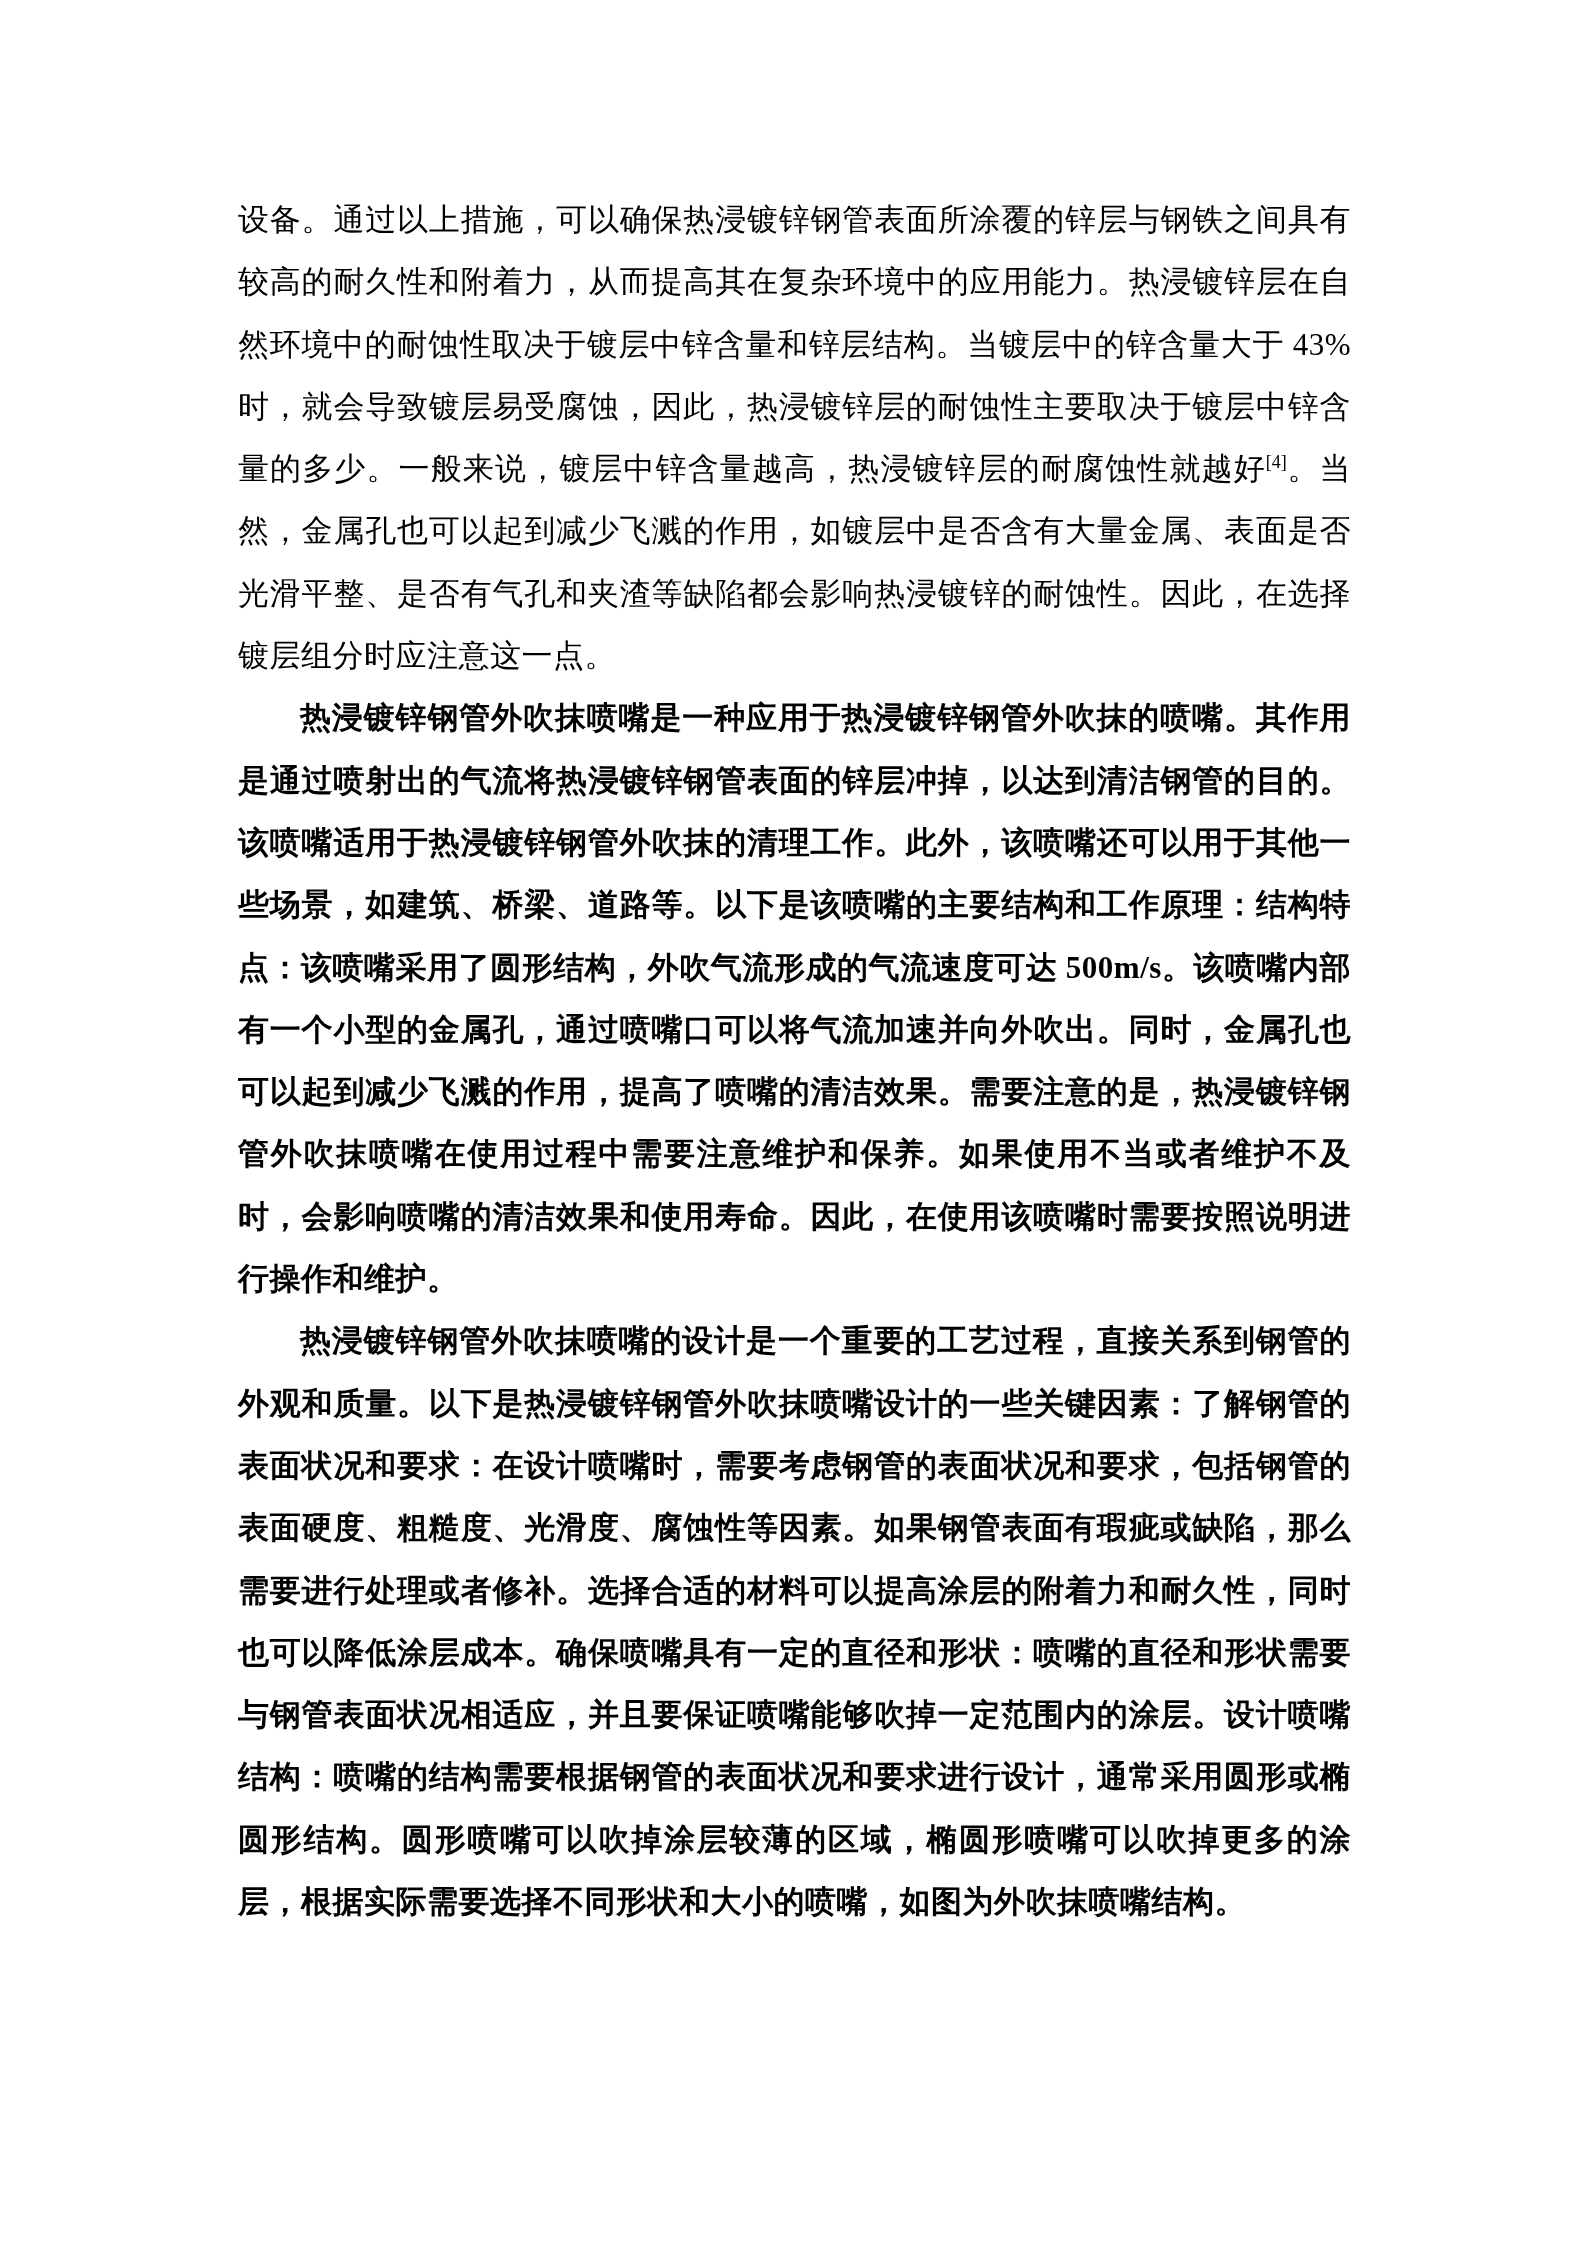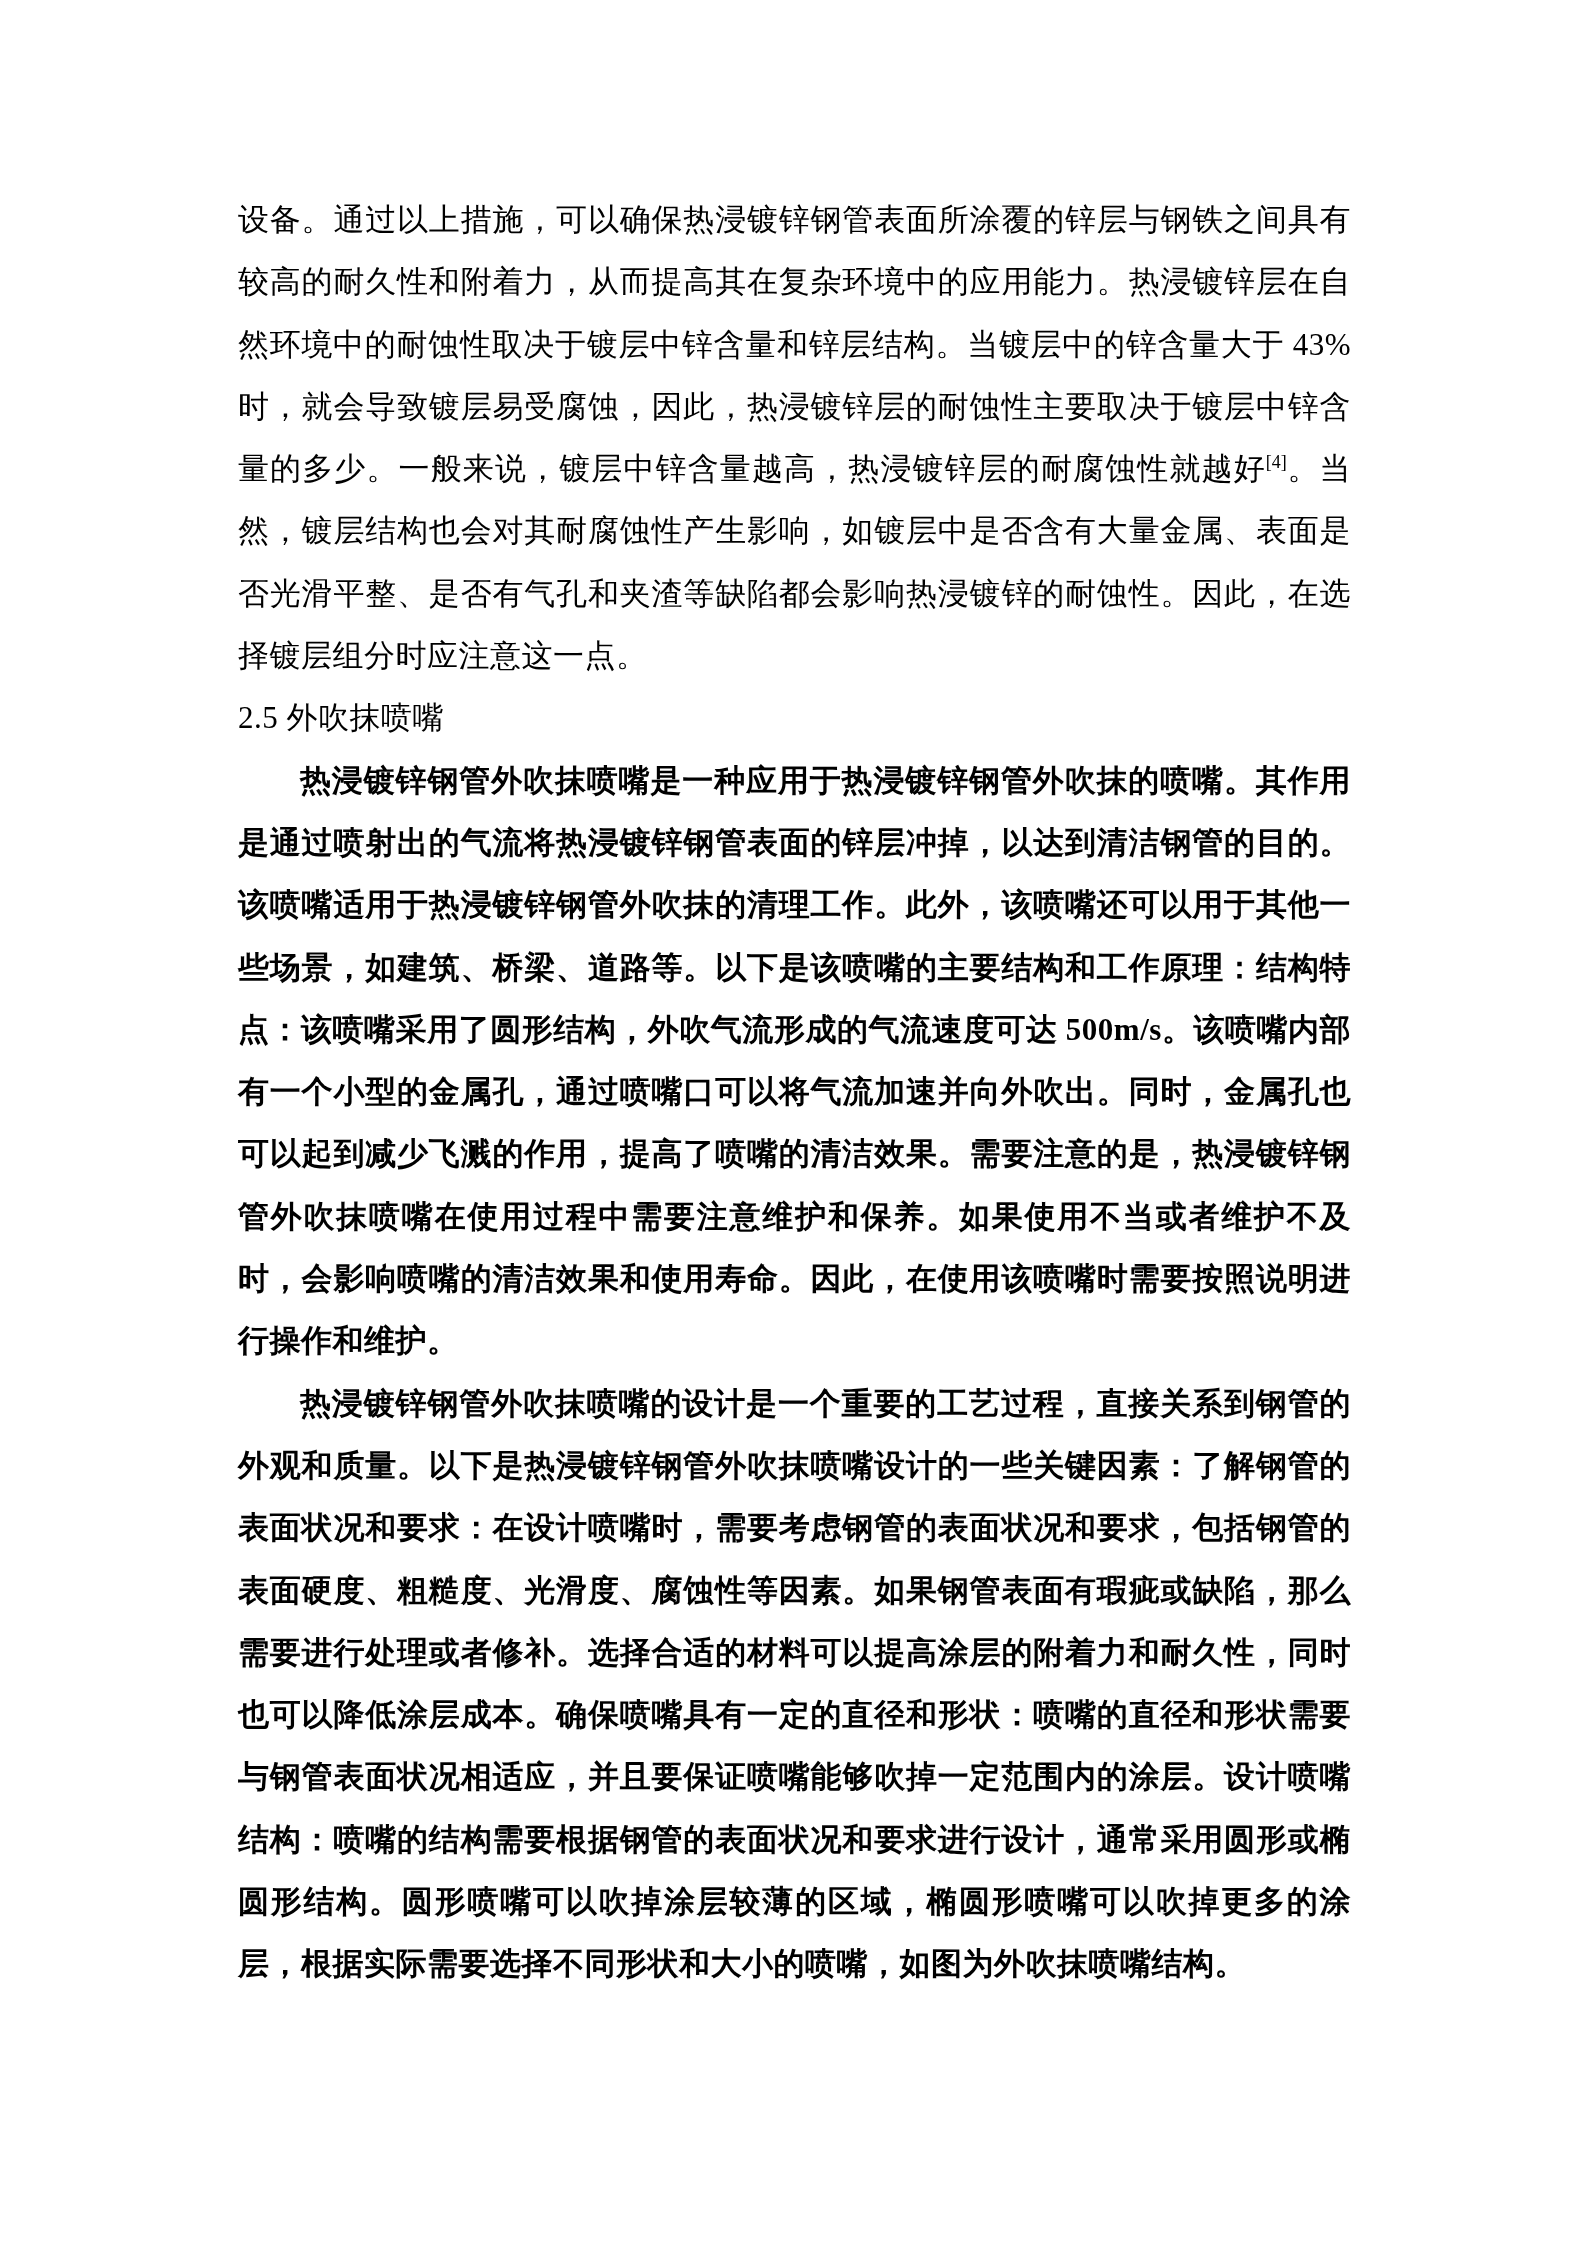--- a/index.html
+++ b/index.html
@@ -44,21 +44,20 @@
     vertical-align: super;
     line-height: 0;
     letter-spacing: 0;
   }
 </style>
 </head>
 <body>
 
 <div class="page-content">
 
-  <p class="para"><span>设备。通过以上措施，可以确保热浸镀锌钢管表面所涂覆的锌层与钢铁之间具有较高的耐久性和附着力，从而提高其在复杂环境中的应用能力。热浸镀锌层在自然环境中的耐蚀性取决于镀层中锌含量和锌层结构。当镀层中的锌含量大于 43%时，就会导致镀层易受腐蚀，因此，热浸镀锌层的耐蚀性主要取决于镀层中锌含量的多少。一般来说，镀层中锌含量越高，热浸镀锌层的耐腐蚀性就越好</span><sup class="citation-sup">[4]</sup><span>。当然，镀层结构也会对其耐腐蚀性产生影响，如镀层中是否含有大量金属、表面是否光滑平整、是否有气孔和夹渣等缺陷都会影响热浸镀锌的耐蚀性。因此，在选择镀层组分时应注意这一点。</span></p>
+  <p class="para"><span>设备。通过以上措施，可以确保热浸镀锌钢管表面所涂覆的锌层与钢铁之间具有较高的耐久性和附着力，从而提高其在复杂环境中的应用能力。热浸镀锌层在自然环境中的耐蚀性取决于镀层中锌含量和锌层结构。当镀层中的锌含量大于 43%时，就会导致镀层易受腐蚀，因此，热浸镀锌层的耐蚀性主要取决于镀层中锌含量的多少。一般来说，镀层中锌含量越高，热浸镀锌层的耐腐蚀性就越好</span><sup class="citation-sup">[4]</sup><span>。当然，金属孔也可以起到减少飞溅的作用，如镀层中是否含有大量金属、表面是否光滑平整、是否有气孔和夹渣等缺陷都会影响热浸镀锌的耐蚀性。因此，在选择镀层组分时应注意这一点。</span></p>
 
-  <h2 class="section-heading">2.5 外吹抹喷嘴</h2>
 
   <p class="para indent">热浸镀锌钢管外吹抹喷嘴是一种应用于热浸镀锌钢管外吹抹的喷嘴。其作用是通过喷射出的气流将热浸镀锌钢管表面的锌层冲掉，以达到清洁钢管的目的。该喷嘴适用于热浸镀锌钢管外吹抹的清理工作。此外，该喷嘴还可以用于其他一些场景，如建筑、桥梁、道路等。以下是该喷嘴的主要结构和工作原理：结构特点：该喷嘴采用了圆形结构，外吹气流形成的气流速度可达 500m/s。该喷嘴内部有一个小型的金属孔，通过喷嘴口可以将气流加速并向外吹出。同时，金属孔也可以起到减少飞溅的作用，提高了喷嘴的清洁效果。需要注意的是，热浸镀锌钢管外吹抹喷嘴在使用过程中需要注意维护和保养。如果使用不当或者维护不及时，会影响喷嘴的清洁效果和使用寿命。因此，在使用该喷嘴时需要按照说明进行操作和维护。</p>
 
   <p class="para indent">热浸镀锌钢管外吹抹喷嘴的设计是一个重要的工艺过程，直接关系到钢管的外观和质量。以下是热浸镀锌钢管外吹抹喷嘴设计的一些关键因素：了解钢管的表面状况和要求：在设计喷嘴时，需要考虑钢管的表面状况和要求，包括钢管的表面硬度、粗糙度、光滑度、腐蚀性等因素。如果钢管表面有瑕疵或缺陷，那么需要进行处理或者修补。选择合适的材料可以提高涂层的附着力和耐久性，同时也可以降低涂层成本。确保喷嘴具有一定的直径和形状：喷嘴的直径和形状需要与钢管表面状况相适应，并且要保证喷嘴能够吹掉一定范围内的涂层。设计喷嘴结构：喷嘴的结构需要根据钢管的表面状况和要求进行设计，通常采用圆形或椭圆形结构。圆形喷嘴可以吹掉涂层较薄的区域，椭圆形喷嘴可以吹掉更多的涂层，根据实际需要选择不同形状和大小的喷嘴，如图为外吹抹喷嘴结构。</p>
 
 </div>
 
 </body></html>

